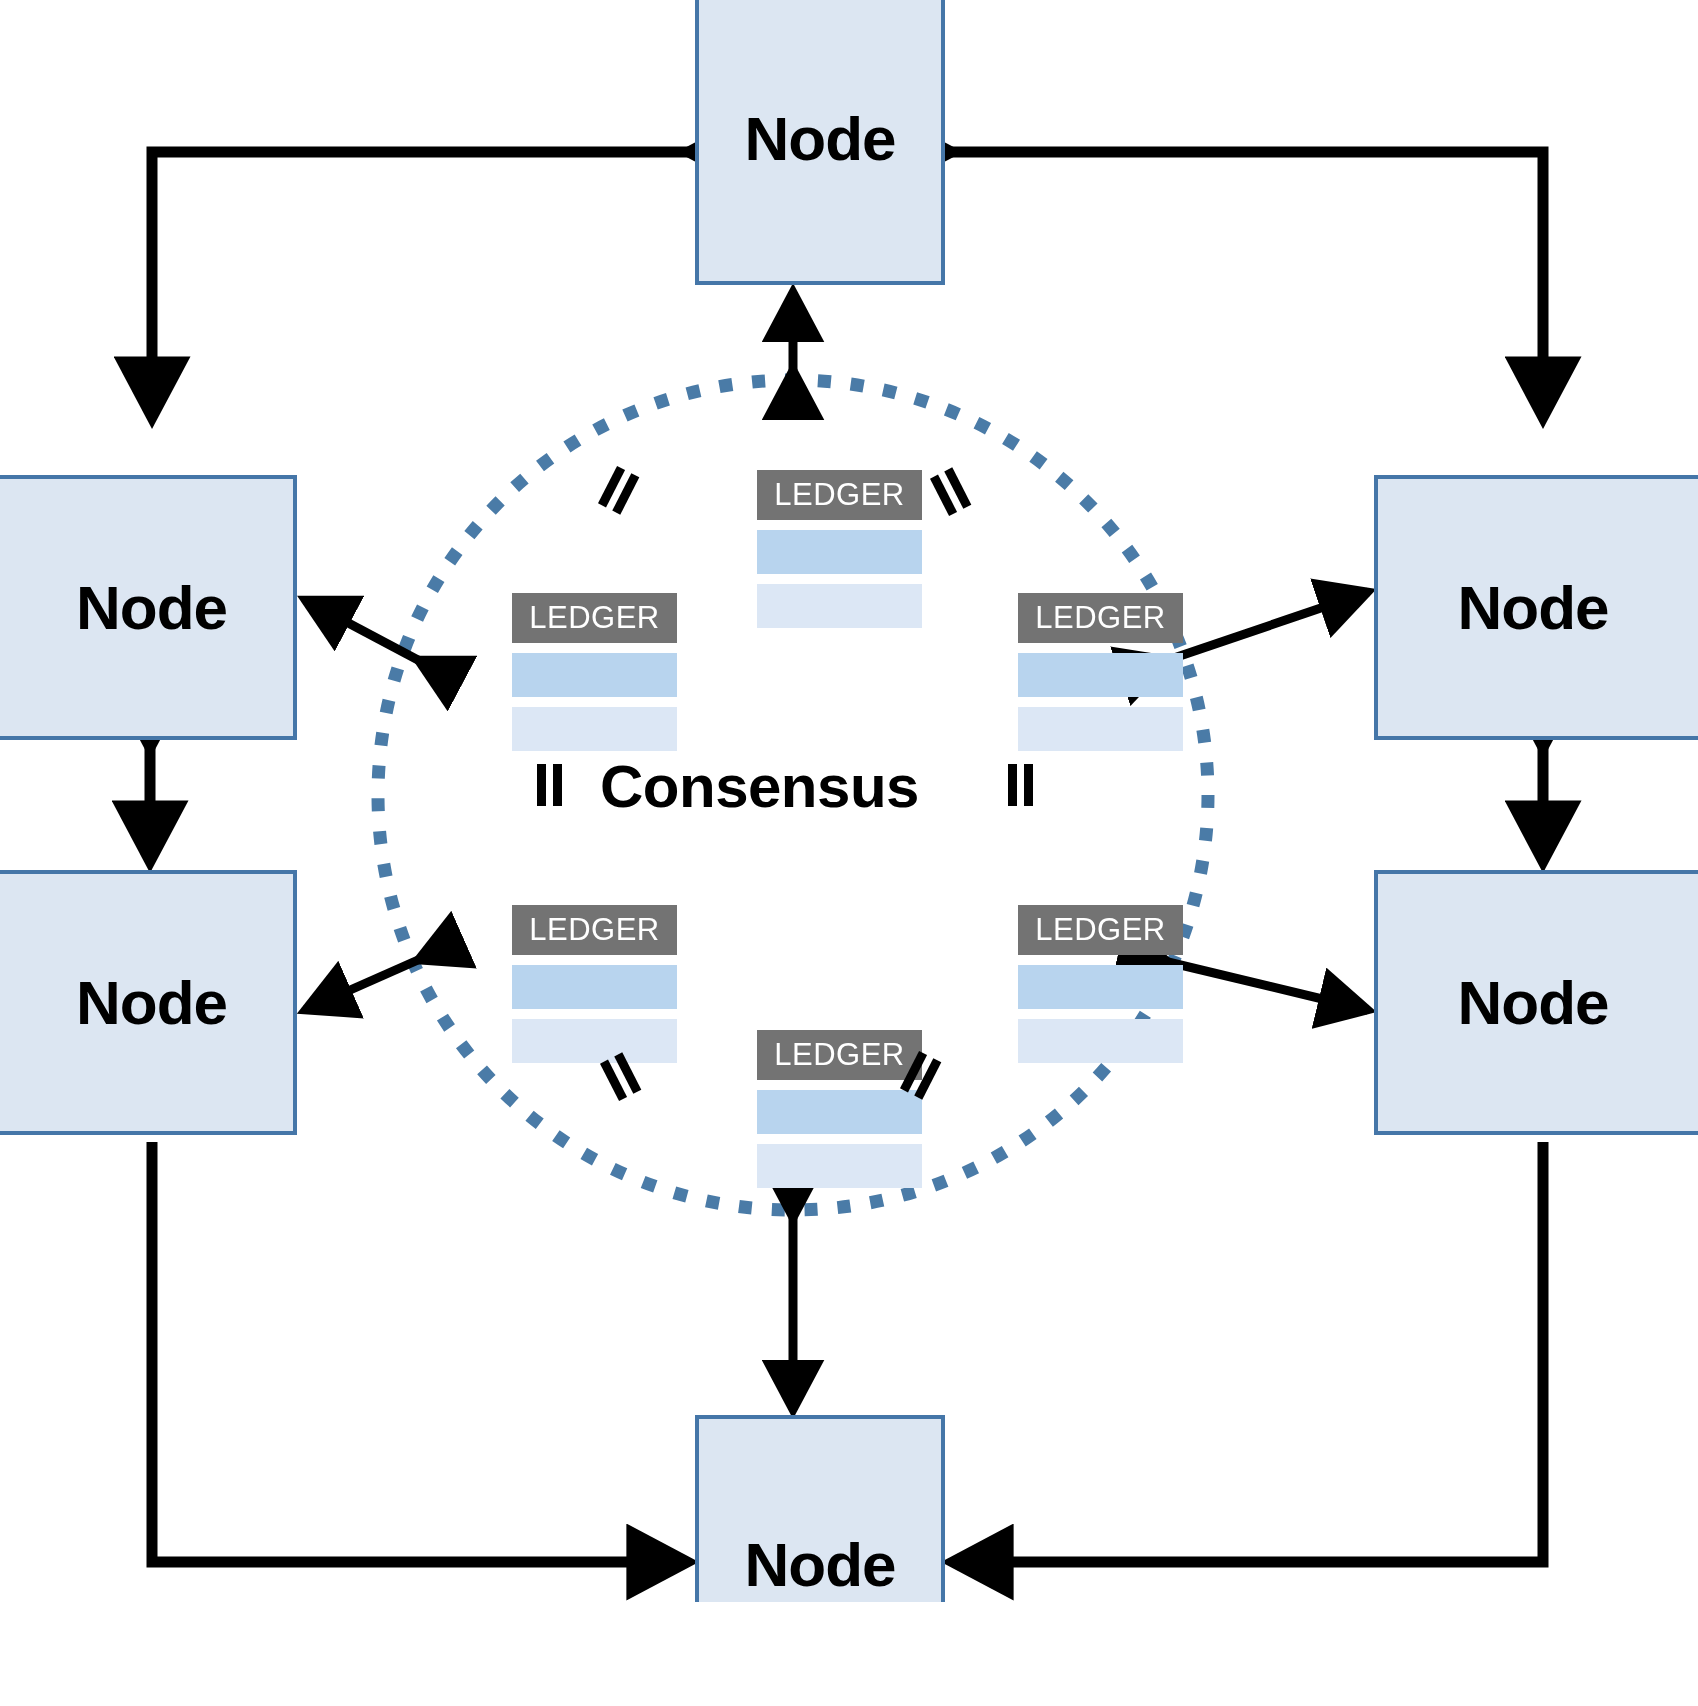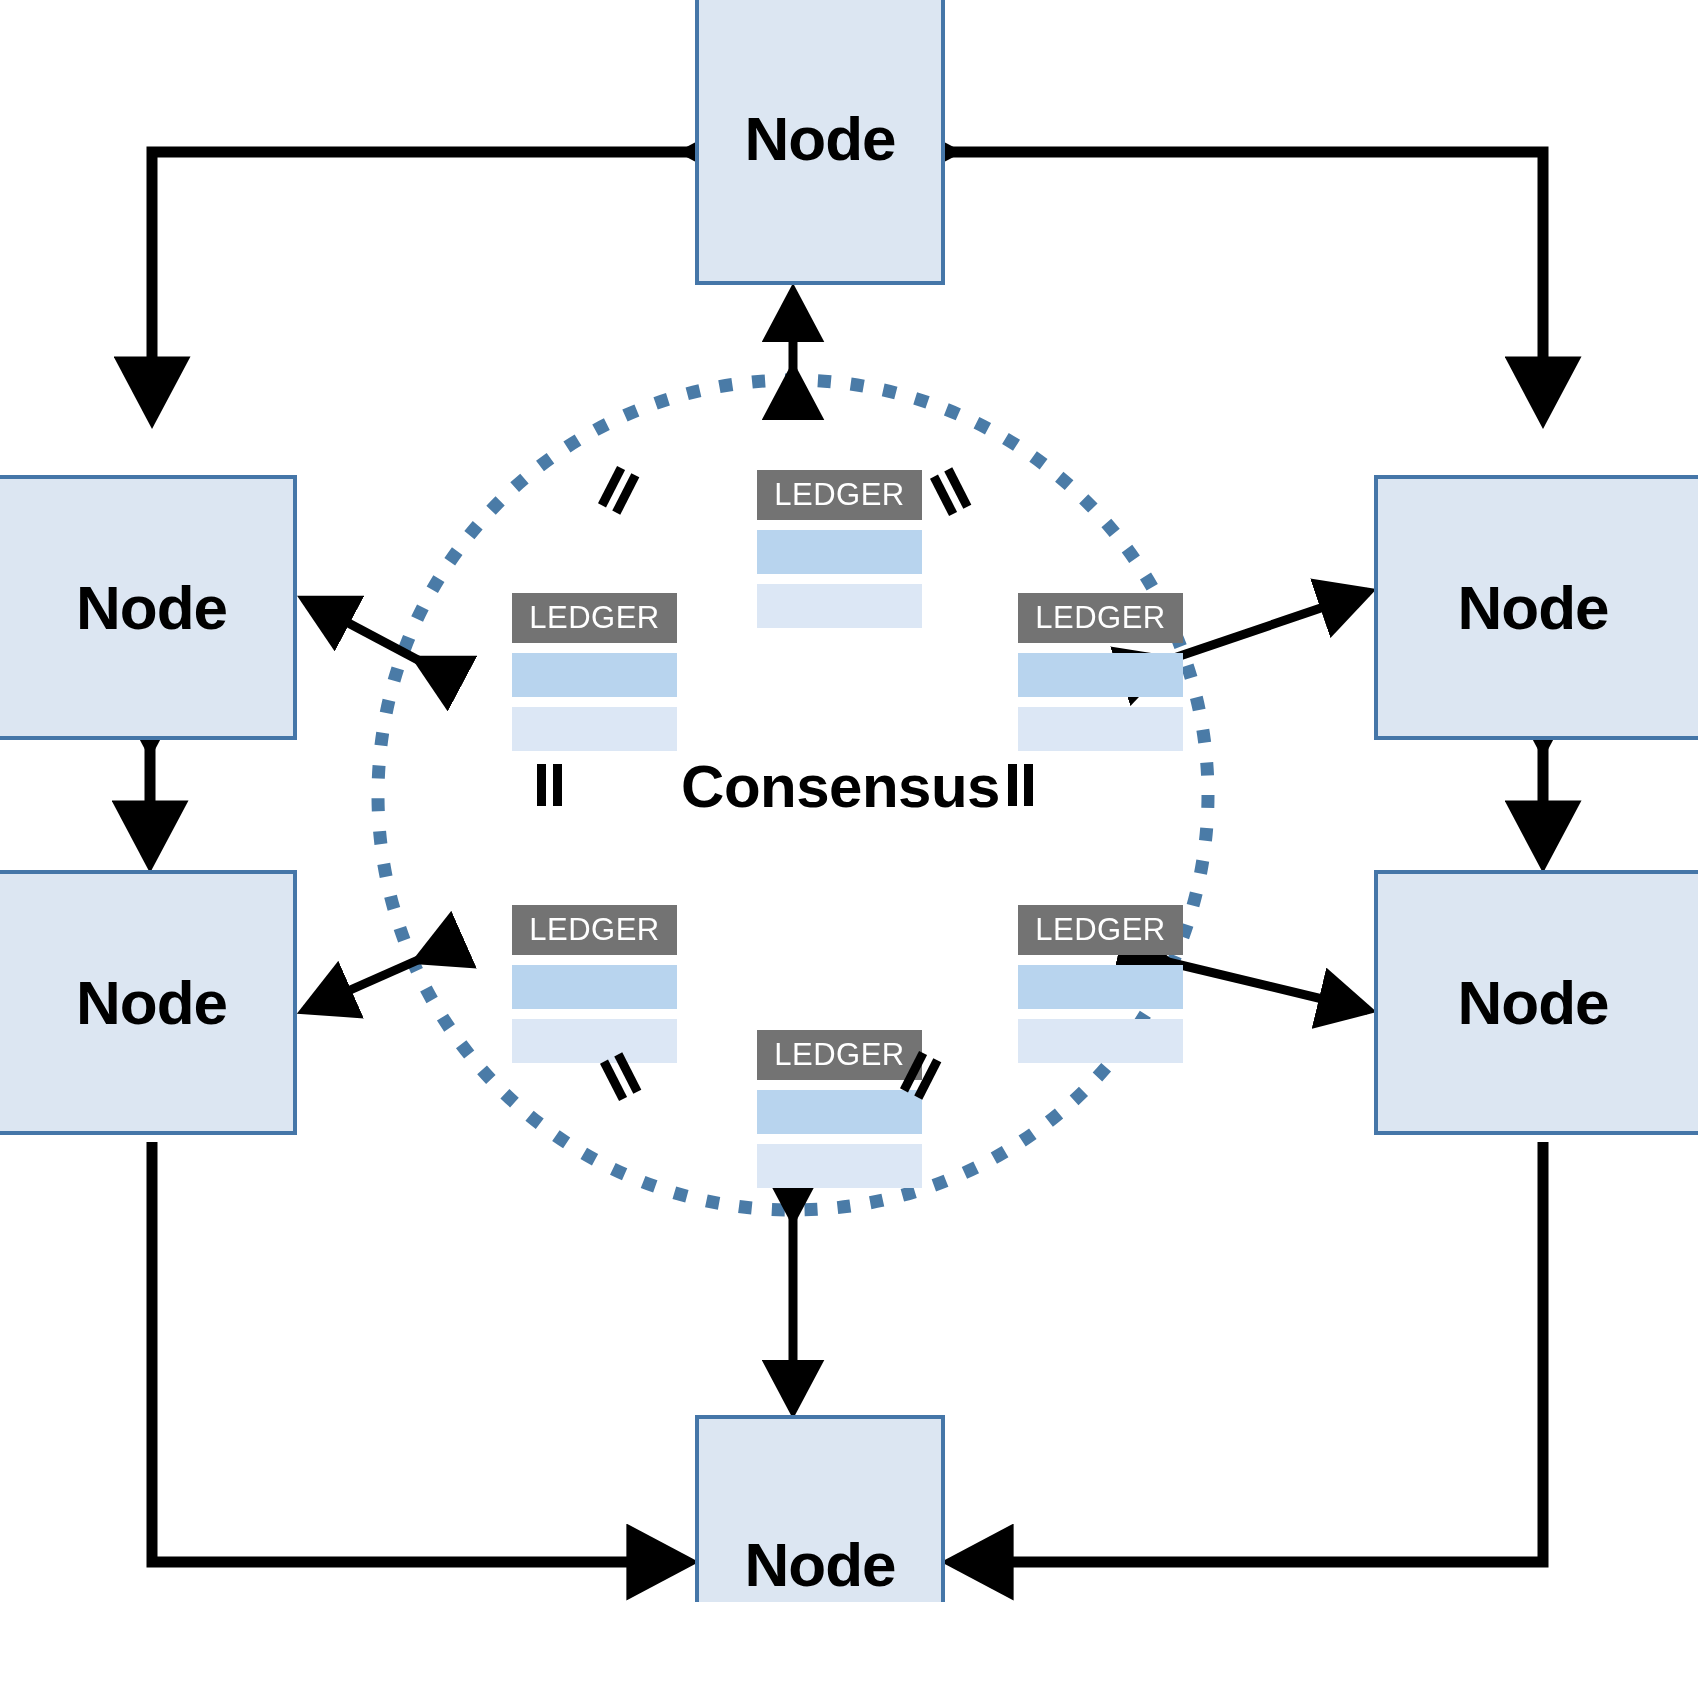--- a/index.html
+++ b/index.html
@@ -111,21 +111,21 @@
   .eq-mr { left: 1005px; top: 764px; }
   .eq-bl { left: 605px;  top: 1055px; }
   .eq-br { left: 905px;  top: 1055px; }
 
   
   .consensus-label {
     position: absolute;
     left: 600px;
     top: 755px;
     width: 400px;
-    text-align: right;
+    text-align: left;
     font-family: "Liberation Sans", sans-serif;
     font-weight: bold;
     font-size: 60px;
     color: #000000;
     letter-spacing: -0.5px;
     line-height: 1.05;
   }
 </style>
 </head>
 <body>

